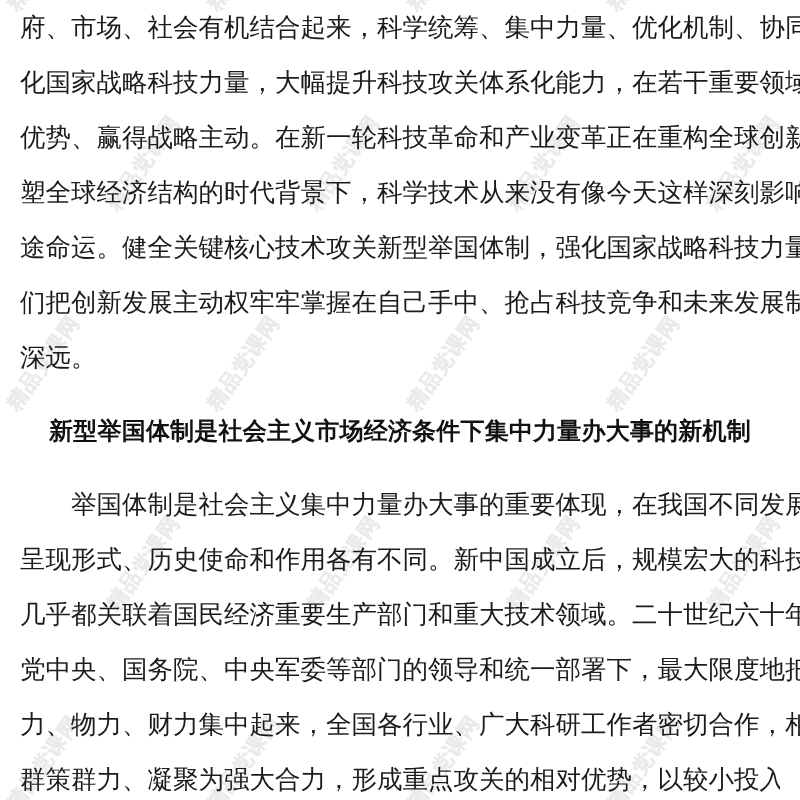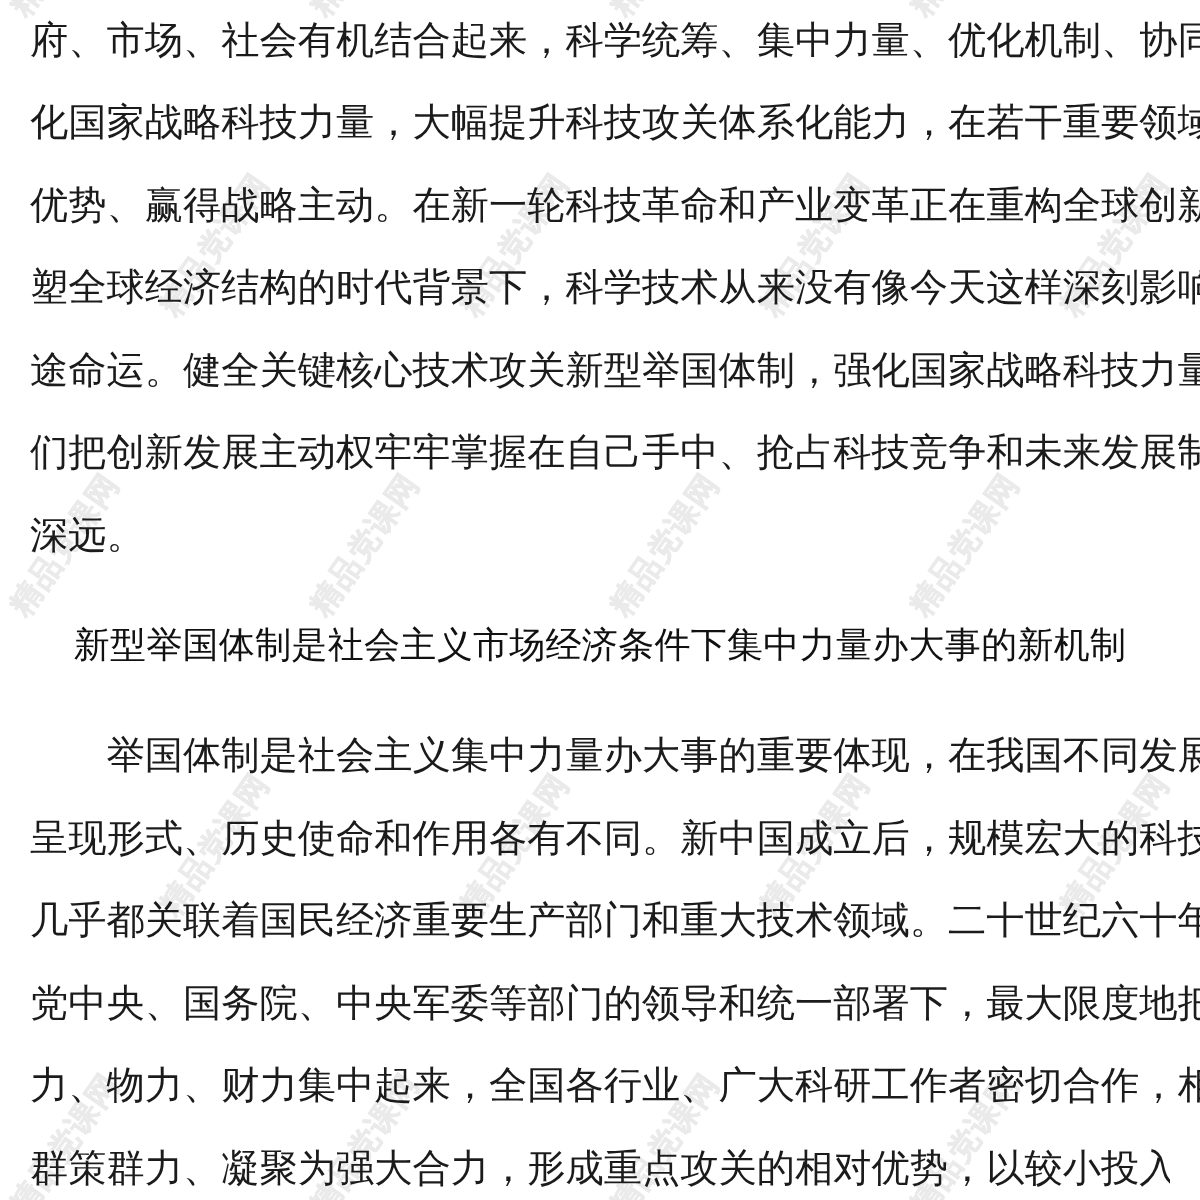--- a/index.html
+++ b/index.html
@@ -69,21 +69,21 @@
     display: inline-block;
   }
   .body-line.plain {
     display: block;
   }
   .spacer-md { height: 26px; }
 
   .section-heading {
     font-size: 24px;
     line-height: 40px;
-    font-weight: 400;
+    font-weight: 700;
     color: #111111;
     text-align: center;
     letter-spacing: 0.2px;
     white-space: nowrap;
   }
 
   .clip-line {
     overflow: hidden;
   }
 </style>

